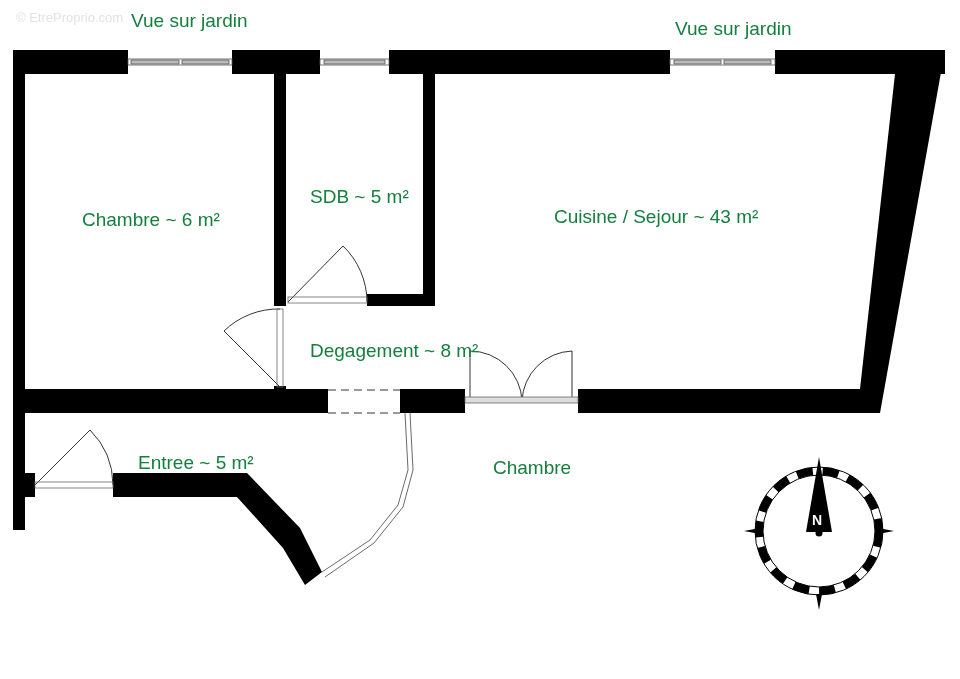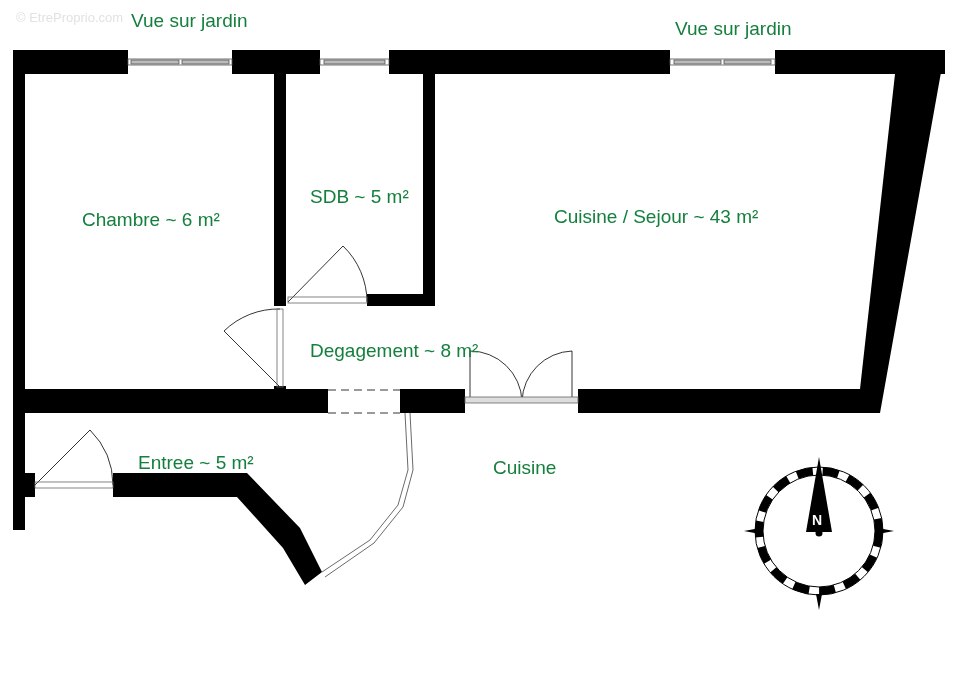--- a/index.html
+++ b/index.html
@@ -95,15 +95,15 @@
 <div class="watermark">© EtreProprio.com</div>
 
 <div class="lbl" style="left:131px;top:10px;">Vue sur jardin</div>
 <div class="lbl" style="left:675px;top:18px;">Vue sur jardin</div>
 
 <div class="lbl" style="left:82px;top:209px;">Chambre ~ 6 m²</div>
 <div class="lbl" style="left:310px;top:147px;margin-top:39px;">SDB ~ 5 m²</div>
 <div class="lbl" style="left:554px;top:206px;">Cuisine / Sejour  ~ 43 m²</div>
 <div class="lbl" style="left:310px;top:340px;">Degagement  ~ 8 m²</div>
 <div class="lbl" style="left:138px;top:452px;">Entree  ~ 5 m²</div>
-<div class="lbl" style="left:493px;top:457px;">Cuisine</div>
+<div class="lbl" style="left:493px;top:457px;">Chambre</div>
 
 <div class="north-letter" style="left:812px;top:512px;">N</div>
 
 </body></html>

